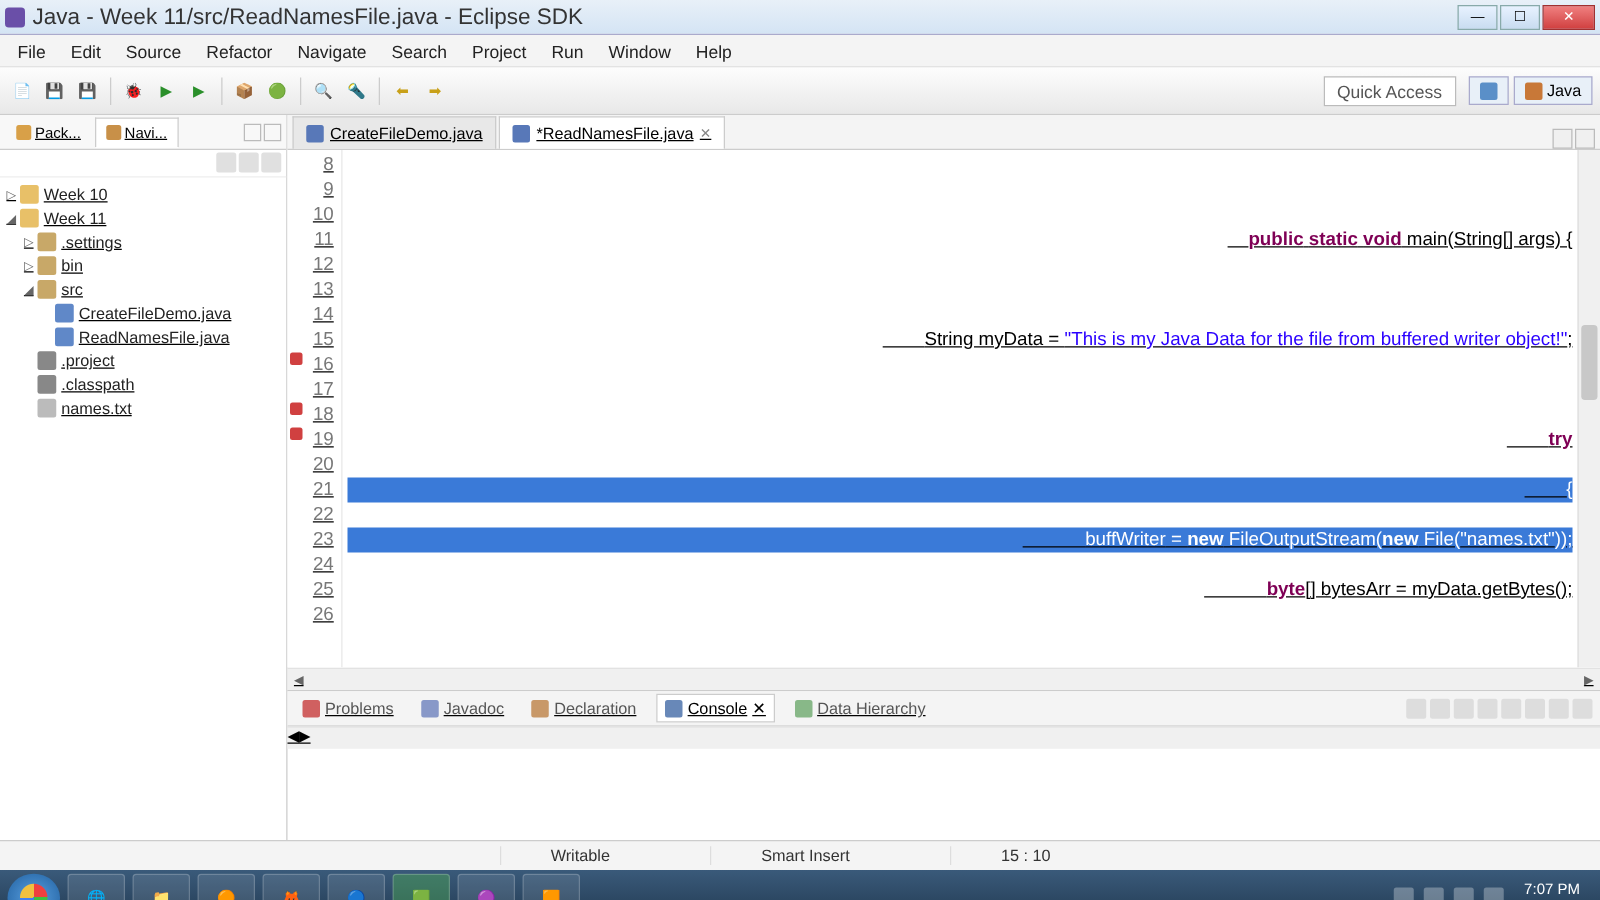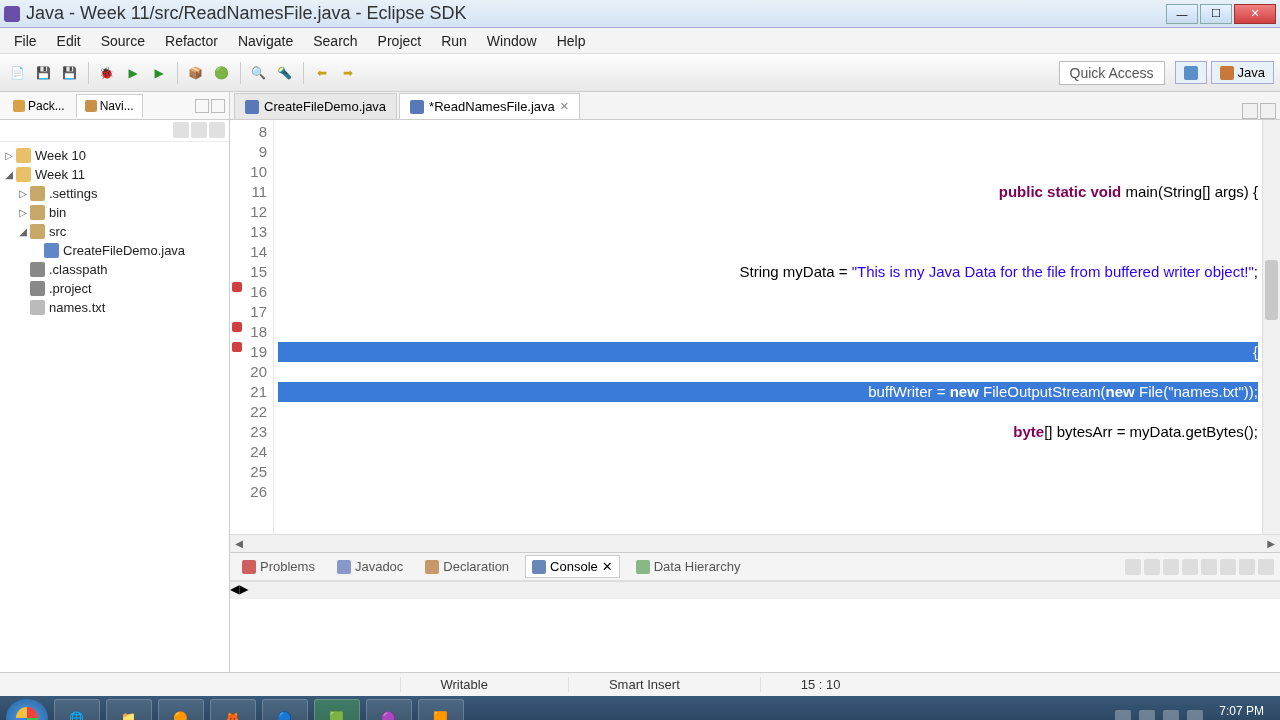--- a/index.html
+++ b/index.html
@@ -21,21 +21,21 @@
 .toolbar { height: 38px; background: linear-gradient(#fdfdfd,#e8e8e8); border-bottom: 1px solid #ccc; display: flex; align-items: center; padding: 0 6px; gap: 2px; }
 .tbtn { width: 22px; height: 22px; border: 1px solid transparent; display: inline-flex; align-items: center; justify-content: center; margin: 0 1px; }
 .tsep { width: 1px; height: 22px; background: #ccc; margin: 0 4px; }
 .toolbar .spacer { flex: 1; }
 .quickaccess { border: 1px solid #bbb; padding: 3px 10px; background: #fff; font-size: 14px; color: #555; }
 .persp { display: flex; gap: 4px; margin-left: 8px; }
 .persp .pbtn { border: 1px solid #aac; padding: 3px 8px; background: #e8f0f8; display: flex; align-items: center; gap: 4px; font-size: 13px; }
 .persp .pbtn .picon { width: 14px; height: 14px; background: #5a8fc8; border-radius: 2px; }
 
 
-.mainarea { display: flex; height: 580px; }
+.mainarea { display: flex; height: 580px; text-decoration: underline; }
 .sidebar { width: 230px; border-right: 1px solid #ccc; display: flex; flex-direction: column; background: #fff; }
 .sidetabs { height: 28px; display: flex; align-items: center; border-bottom: 1px solid #ccc; background: #f8f8f8; padding: 0 4px; gap: 2px; }
 .sidetab { padding: 4px 8px; font-size: 12px; border: 1px solid transparent; display: flex; align-items: center; gap: 3px; }
 .sidetab .ticon { width: 12px; height: 12px; background: #d8a048; border-radius: 2px; }
 .sidetab.active { background: #fff; border: 1px solid #ccc; border-bottom-color: #fff; }
 .sidetools { height: 22px; display: flex; justify-content: flex-end; padding: 2px 4px; gap: 2px; border-bottom: 1px solid #eee; }
 .sidetools .st { width: 16px; height: 16px; background: #e0e0e0; border-radius: 2px; }
 
 .tree { padding: 4px 2px; font-size: 13px; color: #222; }
 .treeitem { display: flex; align-items: center; padding: 2px 0; cursor: default; }
@@ -202,29 +202,34 @@
       <div class="treeitem ind1">
           <span class="tw">◢</span>
           <div class="ic pkg"></div>
           <span>src</span>
         </div>
       <div class="treeitem ind2">
           <span class="tw"></span>
           <div class="ic java"></div>
           <span>CreateFileDemo.java</span>
         </div>
+      <div class="treeitem ind2">
+          <span class="tw"></span>
+          <div class="ic java"></div>
+          <span>ReadNamesFile.java</span>
+        </div>
+      <div class="treeitem ind1">
+          <span class="tw"></span>
+          <div class="ic xml"></div>
+          <span>.project</span>
+        </div>
       <div class="treeitem ind1">
           <span class="tw"></span>
           <div class="ic xml"></div>
           <span>.classpath</span>
-        </div>
-      <div class="treeitem ind1">
-          <span class="tw"></span>
-          <div class="ic xml"></div>
-          <span>.project</span>
         </div>
       <div class="treeitem ind1">
           <span class="tw"></span>
           <div class="ic txt"></div>
           <span>names.txt</span>
         </div>
     </div>
   </div>
 
   <div class="editorpane">
@@ -267,20 +272,21 @@
         <div class="err" style="top:162px"></div>
         <div class="err" style="top:202px"></div>
         <div class="err" style="top:222px"></div>
       </div>
       <div class="code">
 <div class="line"></div>
 <div class="line">    <span class="kw">public</span> <span class="kw">static</span> <span class="kw">void</span><span> main(String[] args) {</span></div>
 <div class="line"></div>
 <div class="line">        <span>String myData = </span><span class="str">"This is my Java Data for the file from buffered writer object!"</span><span>;</span></div>
 <div class="line"></div>
+<div class="line">        <span class="kw">try</span></div>
 <div class="line sel">        <span>{</span></div>
 <div class="line sel">            <span class="field">buffWriter</span><span> = </span><span class="kw">new</span><span> FileOutputStream(</span><span class="kw">new</span><span> File(</span><span class="str">"names.txt"</span><span>));</span></div>
 <div class="line">            <span class="kw">byte</span><span>[] bytesArr = myData.getBytes();</span></div>
 
 
 
 
 
 
 

